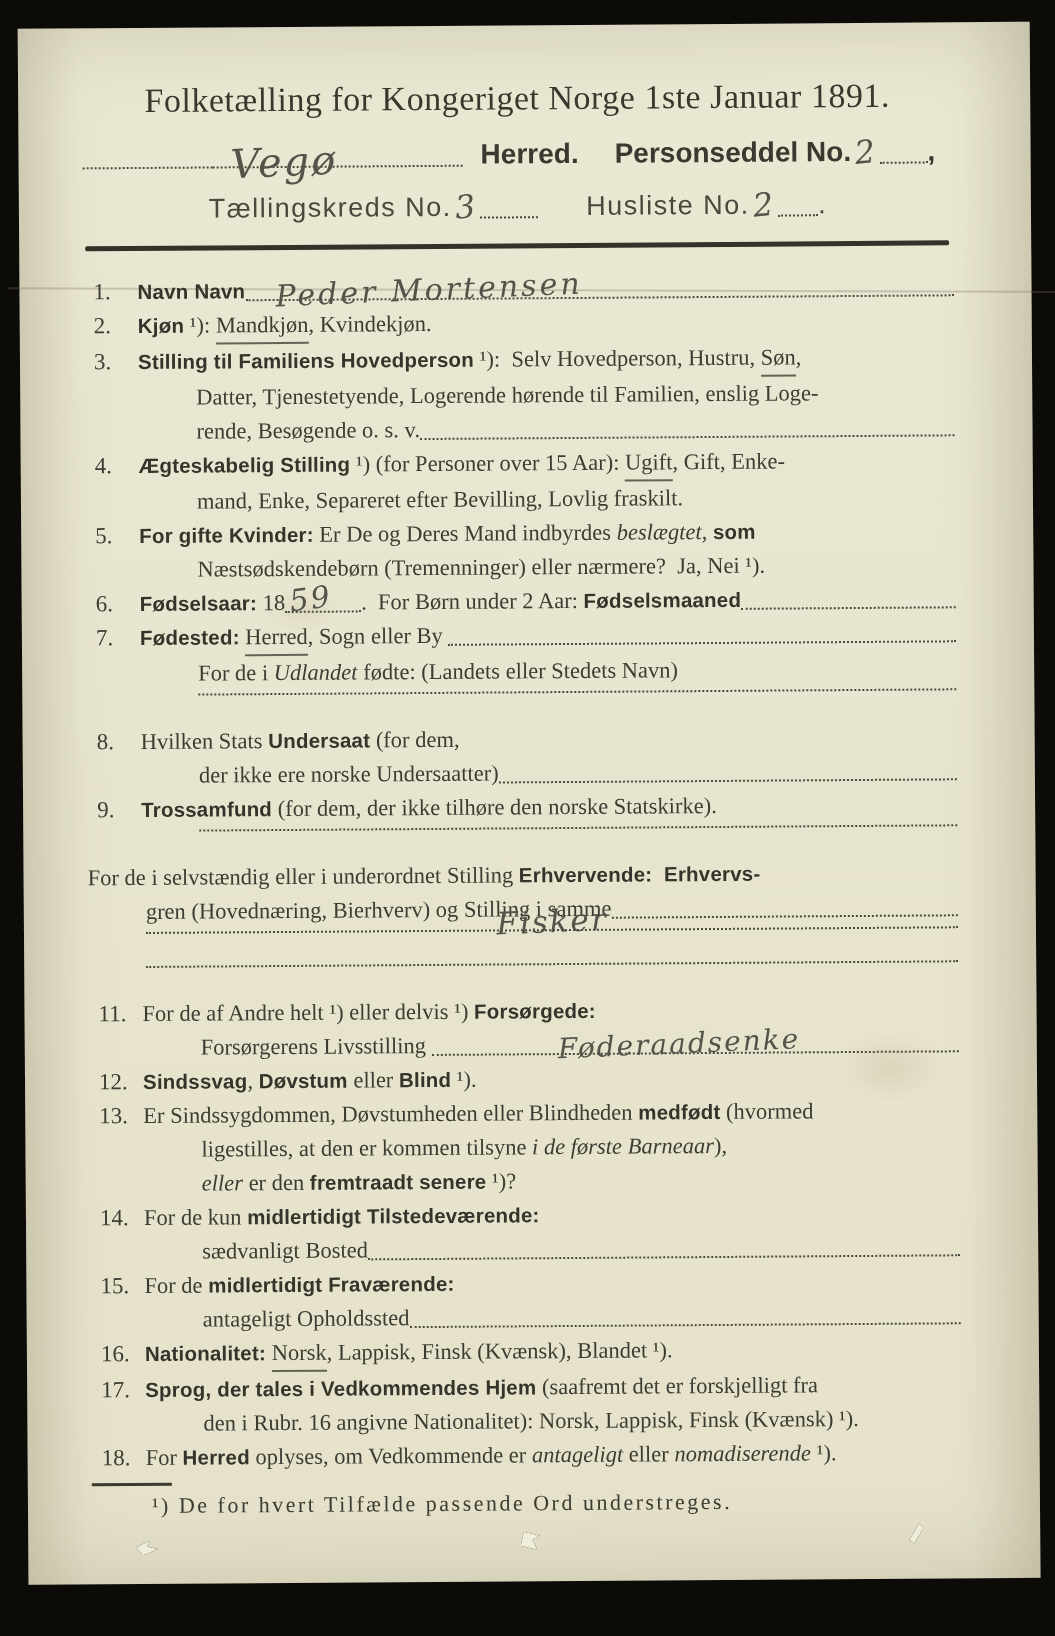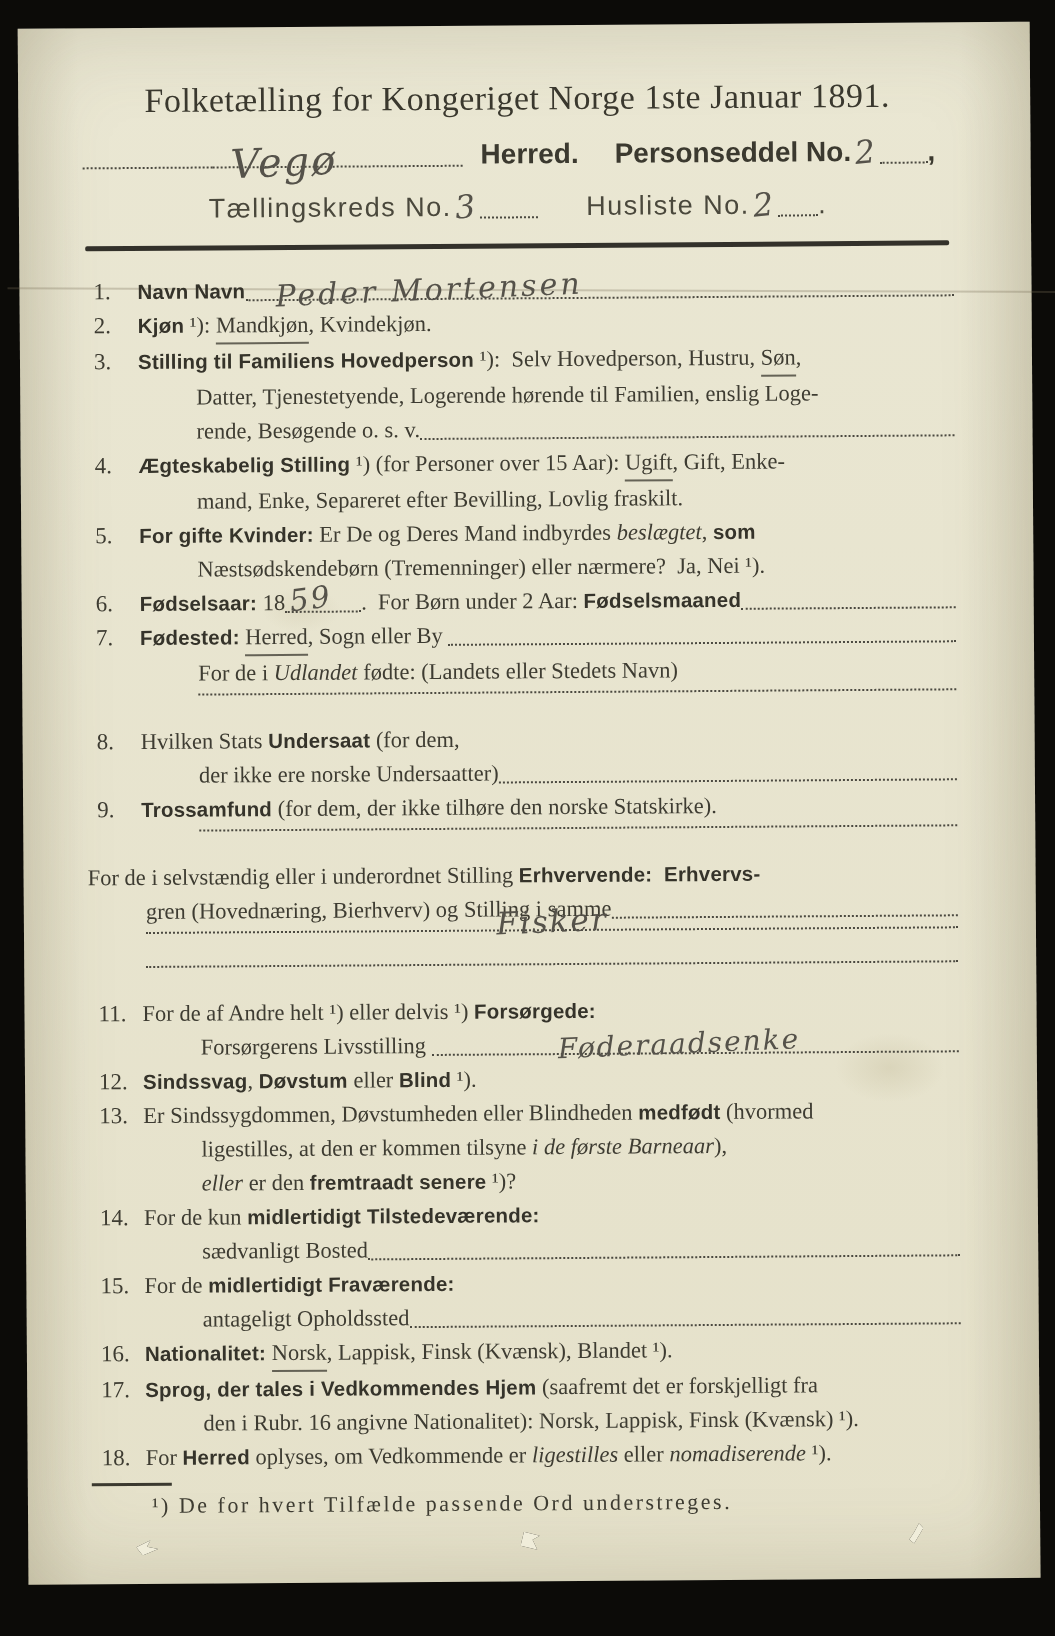--- a/index.html
+++ b/index.html
@@ -365,21 +365,21 @@
             </div>
           </div>
         </div>
         <div class="item">
           <span class="no">18.</span>
           <div class="content">
             <div class="fline">
               <span class="seg">For </span>
               <span class="b seg">Herred</span>
               <span class="seg"> oplyses, om Vedkommende er </span>
-              <span class="i seg">ligestilles</span>
+              <span class="i seg">antageligt</span>
               <span class="seg"> eller </span>
               <span class="i seg">nomadiserende</span>
               <span class="seg"> ¹).</span>
             </div>
           </div>
         </div>
       </div>
 
     <div class="foot-rule"></div>
     <div class="footnote">¹) De for hvert Tilfælde passende Ord understreges.</div>

